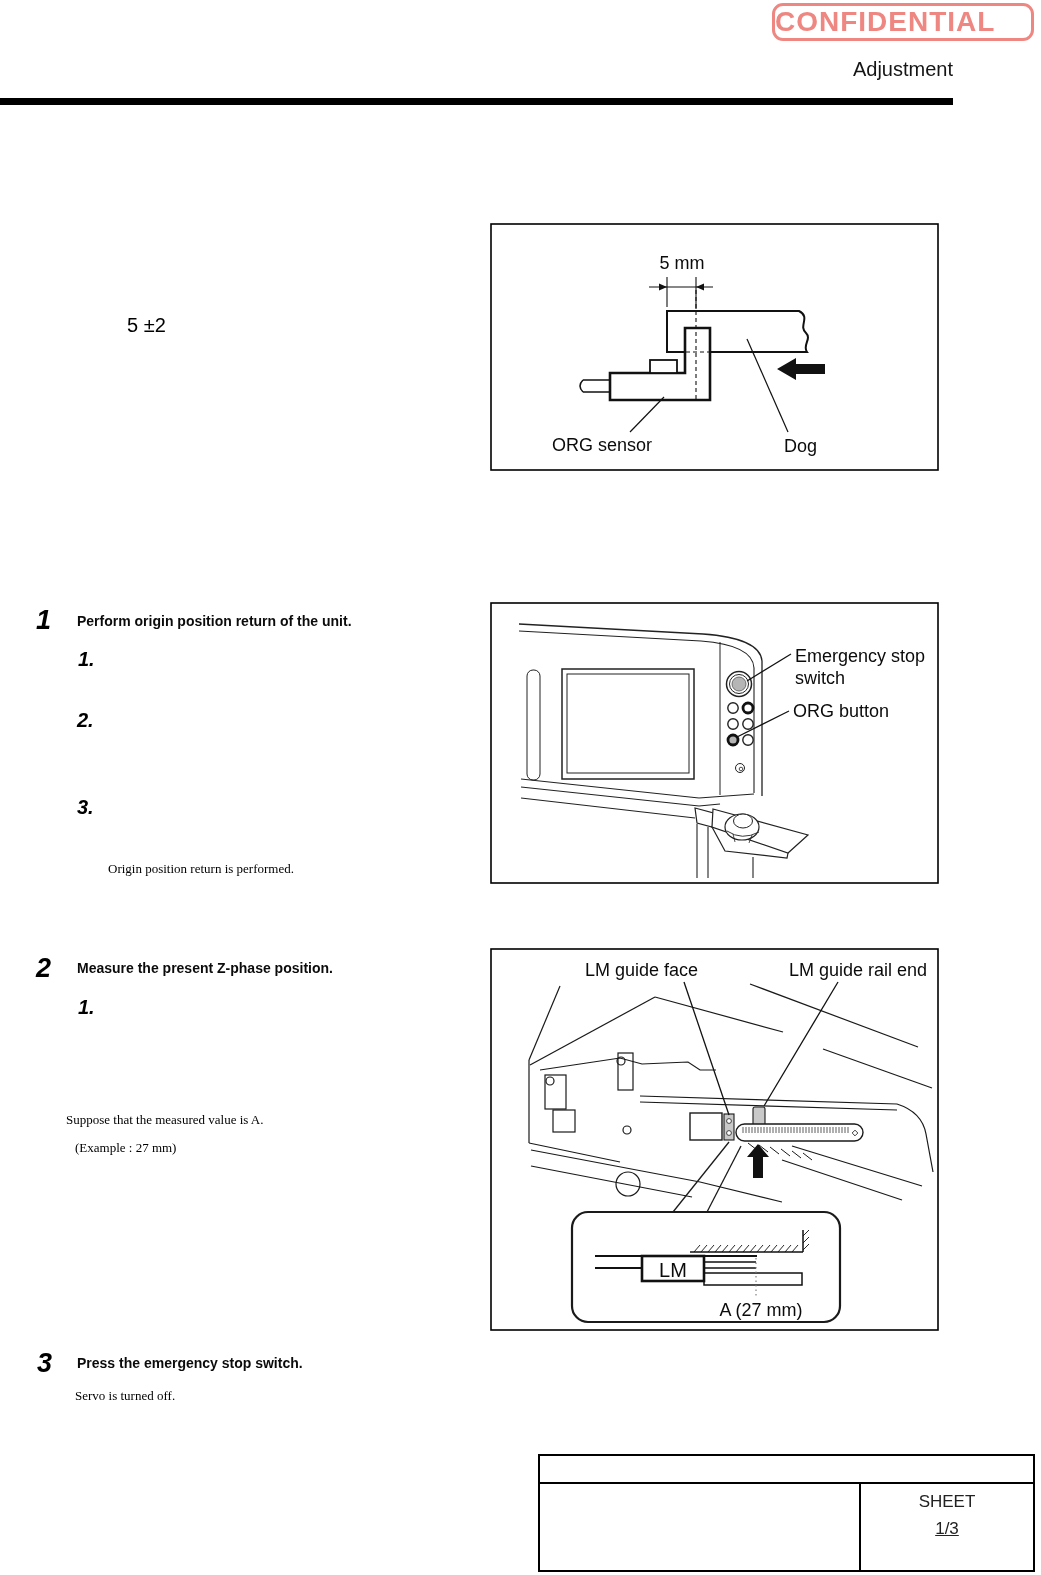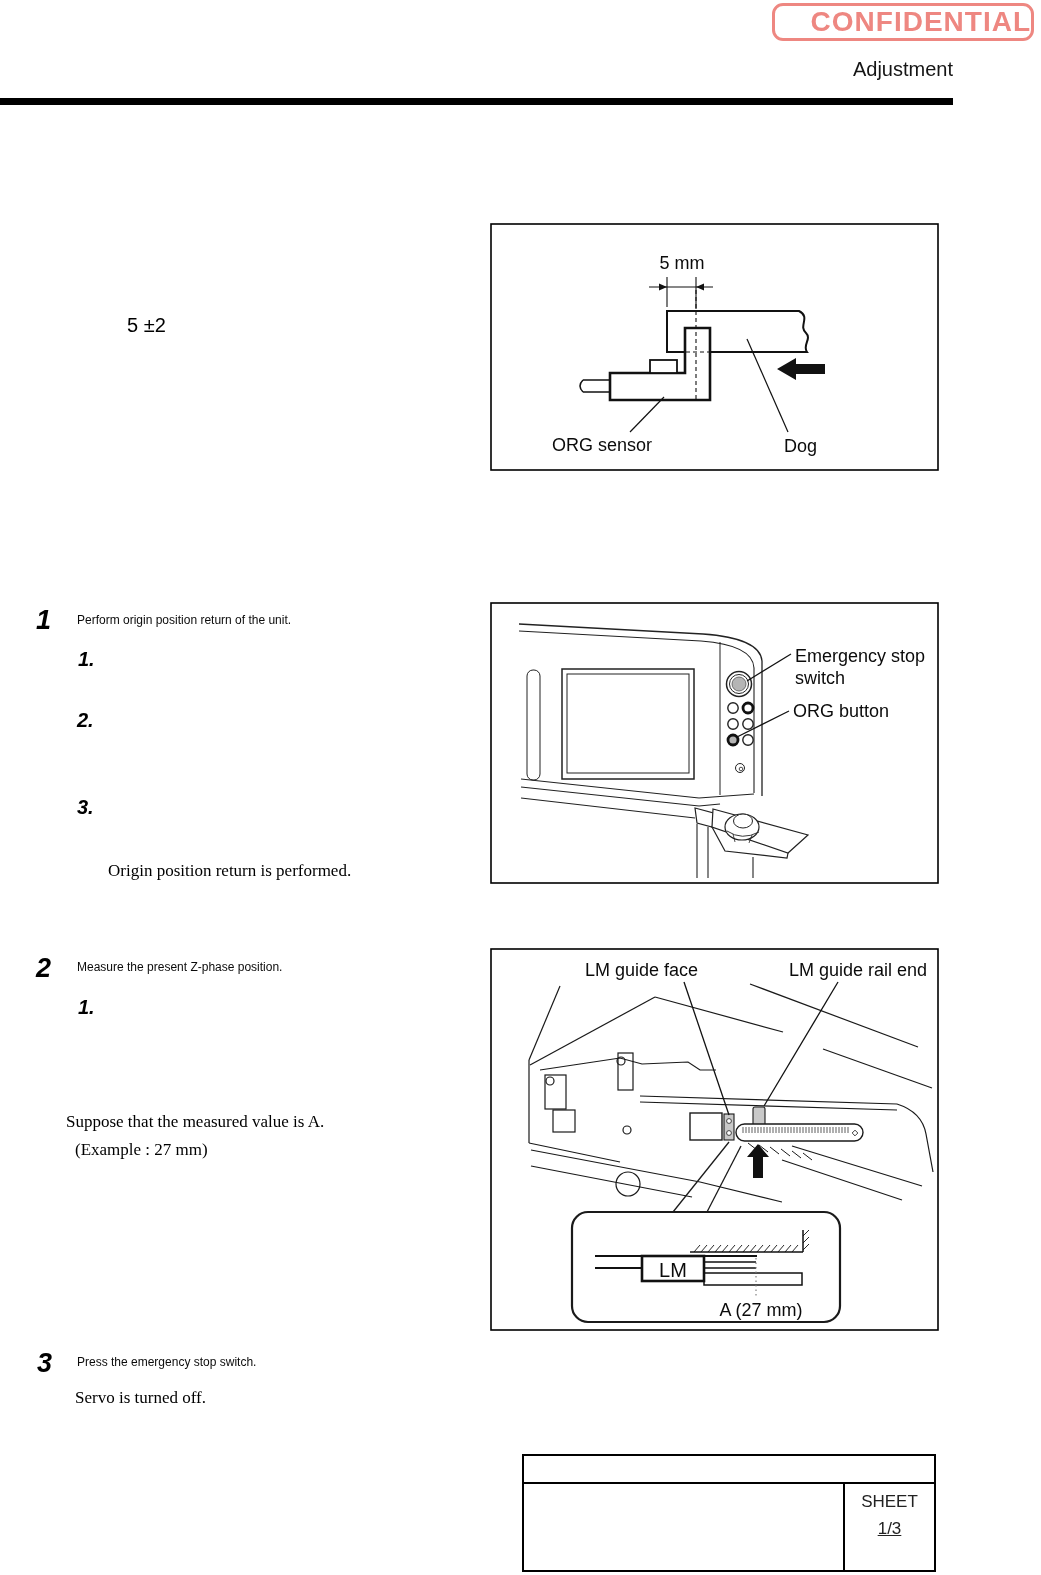--- a/index.html
+++ b/index.html
@@ -1,35 +1,35 @@
 <!DOCTYPE html>
 <html><head>
 <meta charset="utf-8">
 <style>
   html,body{margin:0;padding:0;background:#888;}
   .page{position:relative;width:1041px;height:1575px;background:#ffffff;
         font-family:"Liberation Sans",sans-serif;color:#000;overflow:hidden;margin:0 auto;}
   .abs{position:absolute;}
   
   .stamp{left:772px;top:3px;width:262px;height:38px;border:3px solid #ee8781;border-radius:11px;
-         display:flex;align-items:center;justify-content:flex-end;
+         display:flex;align-items:center;justify-content:flex-start;
          font-size:28px;font-weight:bold;letter-spacing:1px;color:#ee8781;box-sizing:border-box;}
   .adjustment{left:790px;top:58px;width:163px;text-align:right;font-size:20px;color:#151515;}
   .rule{left:0;top:98px;width:953px;height:7px;background:#000;}
   .title{left:5px;top:138px;font-size:38px;letter-spacing:-0.5px;color:#0b0b0b;white-space:nowrap;}
   .left-note{left:127px;top:314px;font-size:20px;}
   
   .step-num{font-size:27px;font-weight:bold;font-style:italic;line-height:1;}
-  .step-text{font-size:12px;color:#0b0b0b;white-space:nowrap;}
+  .step-text{font-size:14px;color:#0b0b0b;white-space:nowrap;font-weight:bold;}
   .sub-num{font-size:20px;font-weight:bold;font-style:italic;line-height:1;}
-  .serif-note{font-family:"Liberation Serif",serif;font-size:17px;color:#000;white-space:nowrap;}
+  .serif-note{font-family:"Liberation Serif",serif;font-size:13px;color:#000;white-space:nowrap;}
   
   .fig{position:absolute;left:490px;}
   
-  .ftable{left:522px;top:1454px;width:414px;height:118px;border:2px solid #000;box-sizing:border-box;}
+  .ftable{left:538px;top:1454px;width:497px;height:118px;border:2px solid #000;box-sizing:border-box;}
   .ftable .toprow{position:absolute;left:0;top:0;right:0;height:28px;border-bottom:2px solid #000;box-sizing:border-box;}
   .ftable .rightcell{position:absolute;left:319px;top:28px;bottom:0;right:0;border-left:2px solid #000;
                      box-sizing:border-box;text-align:center;font-size:17px;color:#222;}
   .ftable .rightcell .l1{margin-top:8px;}
   .ftable .rightcell .l2{margin-top:7px;text-decoration:underline;}
   svg text{font-family:"Liberation Sans",sans-serif;fill:#0b0b0b;}
 </style>
 </head>
 <body>
 

